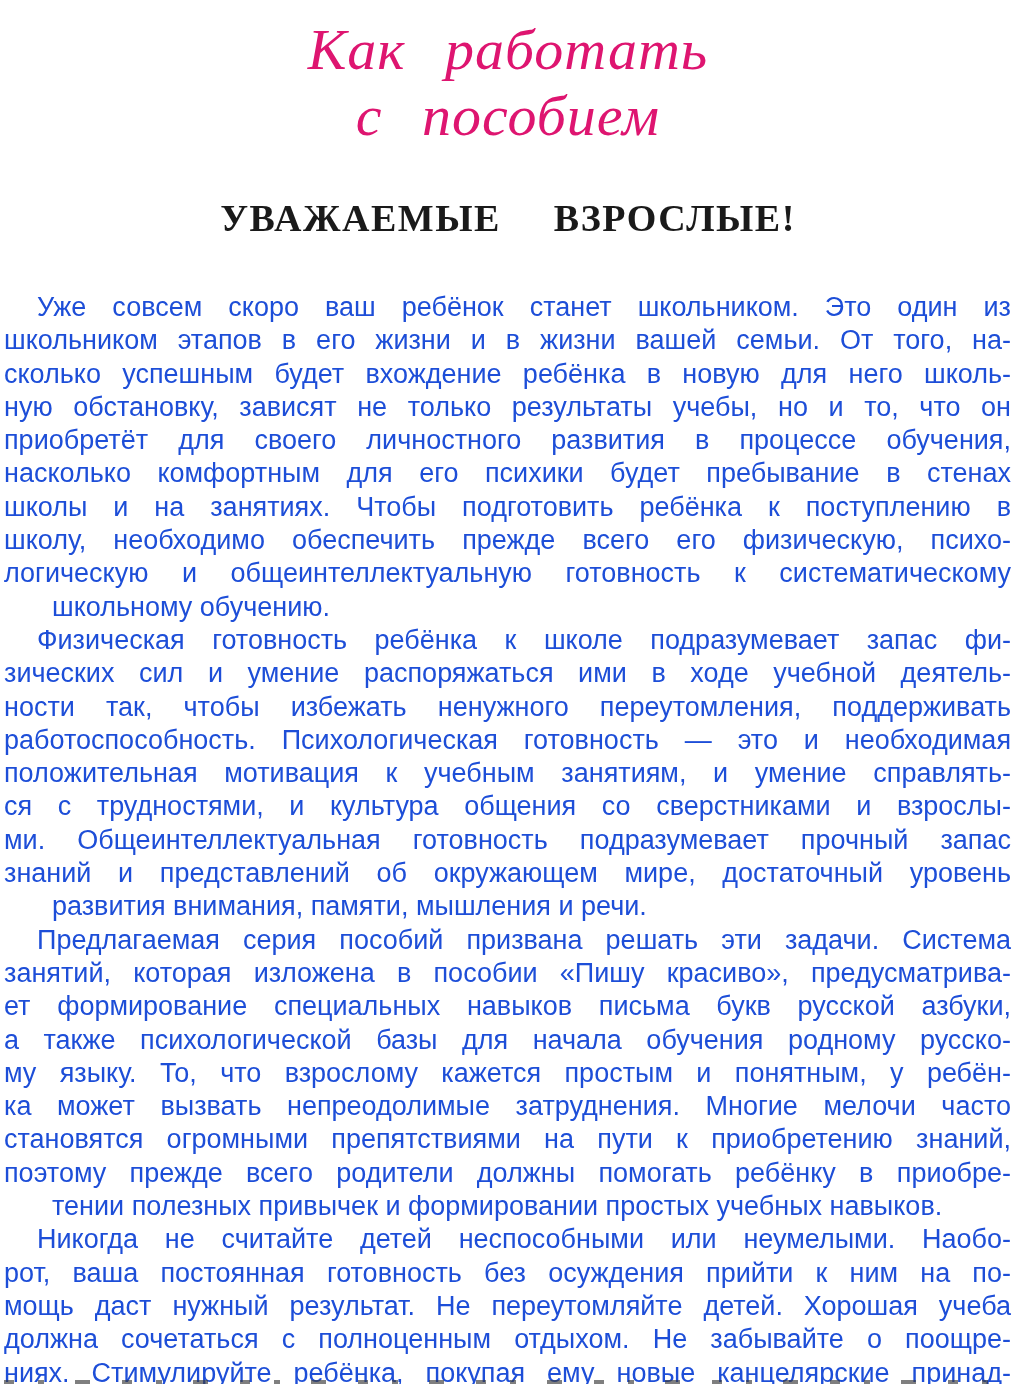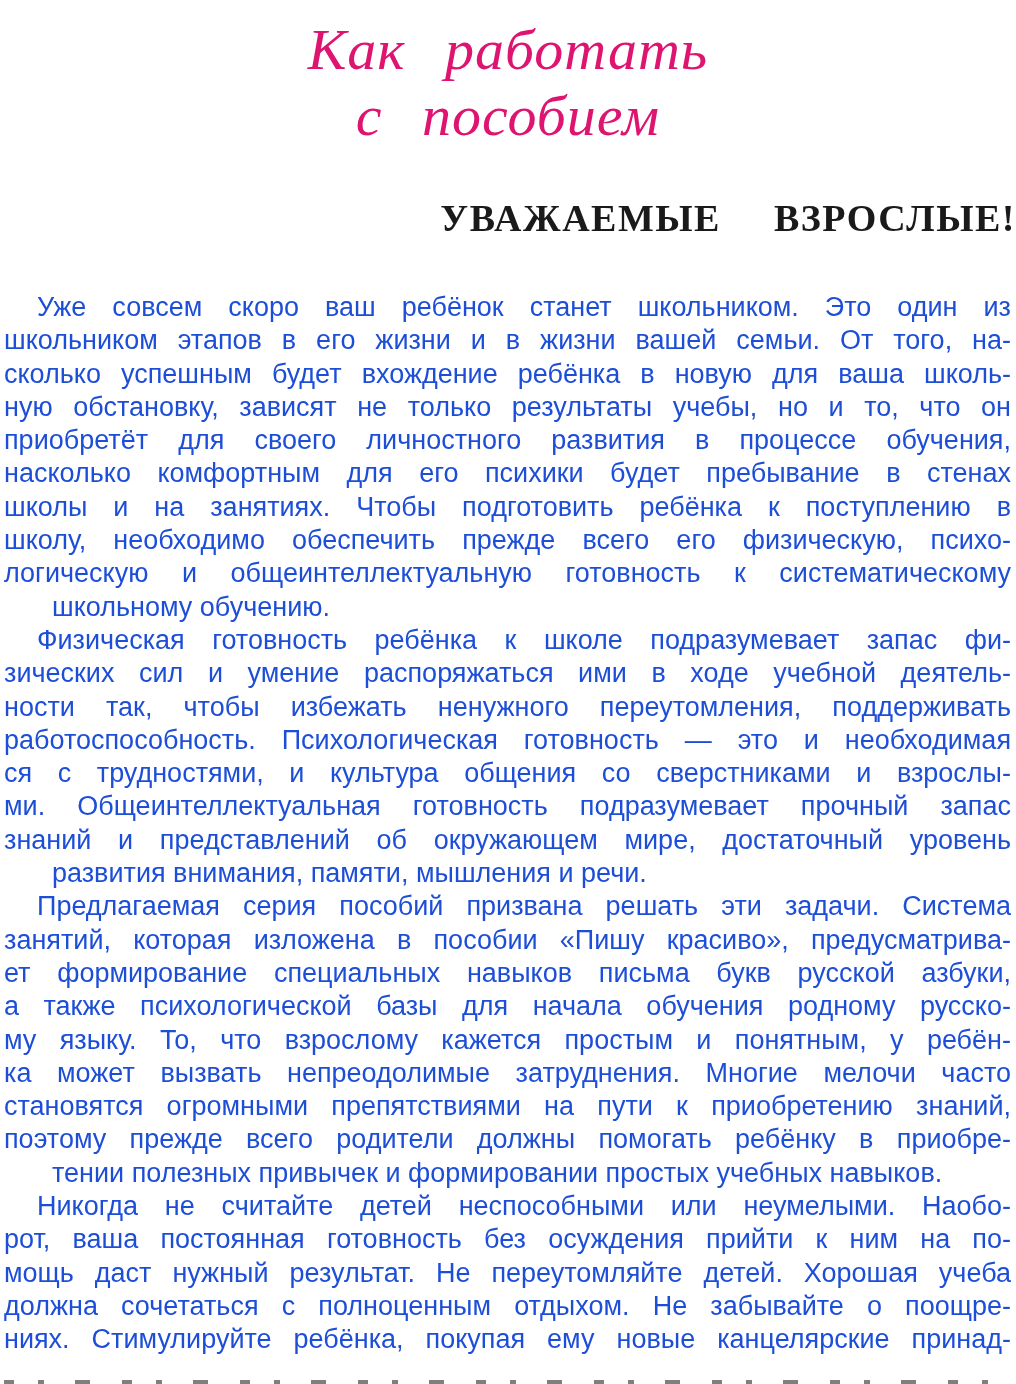--- a/index.html
+++ b/index.html
@@ -18,21 +18,21 @@
     font-family: "Liberation Serif", "DejaVu Serif", serif;
     font-style: italic;
     font-weight: normal;
     font-size: 58px;
     line-height: 66px;
     word-spacing: 24px;
     letter-spacing: 1px;
   }
   .subtitle {
     margin-top: 46px;
-    text-align: right;
+    text-align: center;
     font-family: "Liberation Serif", "DejaVu Serif", serif;
     font-weight: bold;
     font-size: 38px;
     line-height: 46px;
     letter-spacing: 1.5px;
     word-spacing: 42px;
     color: #1a1a1a;
   }
   .body-text {
     margin: 50px 5px 0 4px;
@@ -67,34 +67,35 @@
 <div class="page">
   <h1 class="title" style="color: rgb(222, 21, 112);">
     <div>Как работать</div>
     <div>с пособием</div>
   </h1>
   <div class="subtitle">УВАЖАЕМЫЕ ВЗРОСЛЫЕ!</div>
   <div class="body-text" style="color: #1d4ed8;">
       <div class="paragraph">
         <div class="line indent">Уже совсем скоро ваш ребёнок станет школьником. Это один из</div>
         <div class="line">школьником этапов в его жизни и в жизни вашей семьи. От того, на-</div>
-        <div class="line">сколько успешным будет вхождение ребёнка в новую для ваша школь-</div>
+        <div class="line">сколько успешным будет вхождение ребёнка в новую для него школь-</div>
         <div class="line">ную обстановку, зависят не только результаты учебы, но и то, что он</div>
         <div class="line">приобретёт для своего личностного развития в процессе обучения,</div>
         <div class="line">насколько комфортным для его психики будет пребывание в стенах</div>
         <div class="line">школы и на занятиях. Чтобы подготовить ребёнка к поступлению в</div>
         <div class="line">школу, необходимо обеспечить прежде всего его физическую, психо-</div>
         <div class="line">логическую и общеинтеллектуальную готовность к систематическому</div>
         <div class="line unjust">школьному обучению.</div>
       </div>
       <div class="paragraph">
         <div class="line indent">Физическая готовность ребёнка к школе подразумевает запас фи-</div>
         <div class="line">зических сил и умение распоряжаться ими в ходе учебной деятель-</div>
         <div class="line">ности так, чтобы избежать ненужного переутомления, поддерживать</div>
         <div class="line">работоспособность. Психологическая готовность — это и необходимая</div>
+        <div class="line">положительная мотивация к учебным занятиям, и умение справлять-</div>
         <div class="line">ся с трудностями, и культура общения со сверстниками и взрослы-</div>
         <div class="line">ми. Общеинтеллектуальная готовность подразумевает прочный запас</div>
         <div class="line">знаний и представлений об окружающем мире, достаточный уровень</div>
         <div class="line unjust">развития внимания, памяти, мышления и речи.</div>
       </div>
       <div class="paragraph">
         <div class="line indent">Предлагаемая серия пособий призвана решать эти задачи. Система</div>
         <div class="line">занятий, которая изложена в пособии «Пишу красиво», предусматрива-</div>
         <div class="line">ет формирование специальных навыков письма букв русской азбуки,</div>
         <div class="line">а также психологической базы для начала обучения родному русско-</div>

